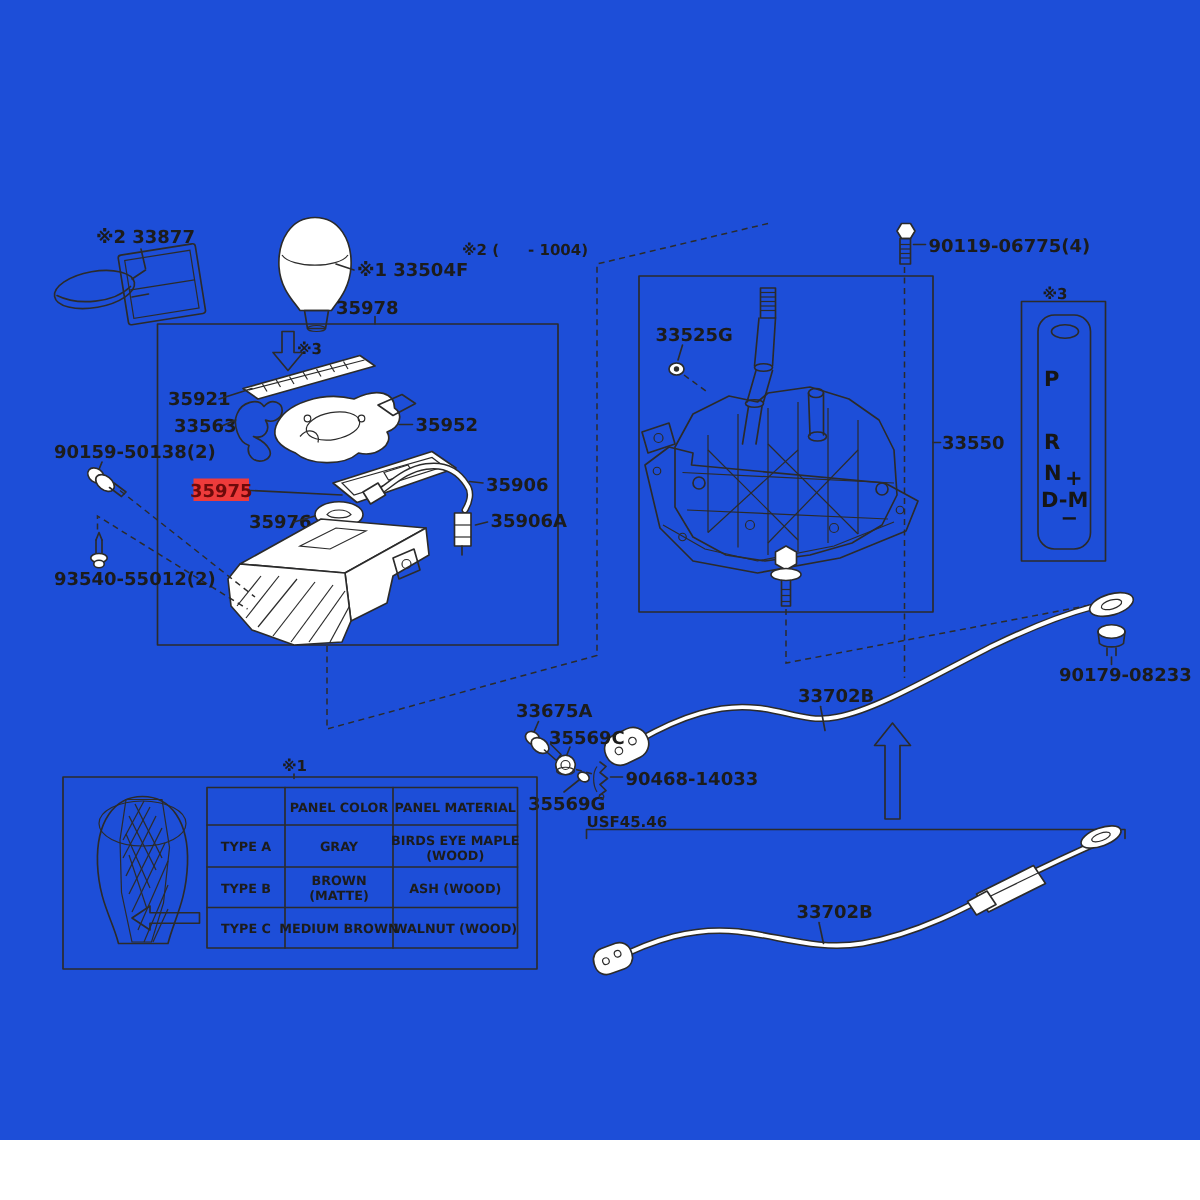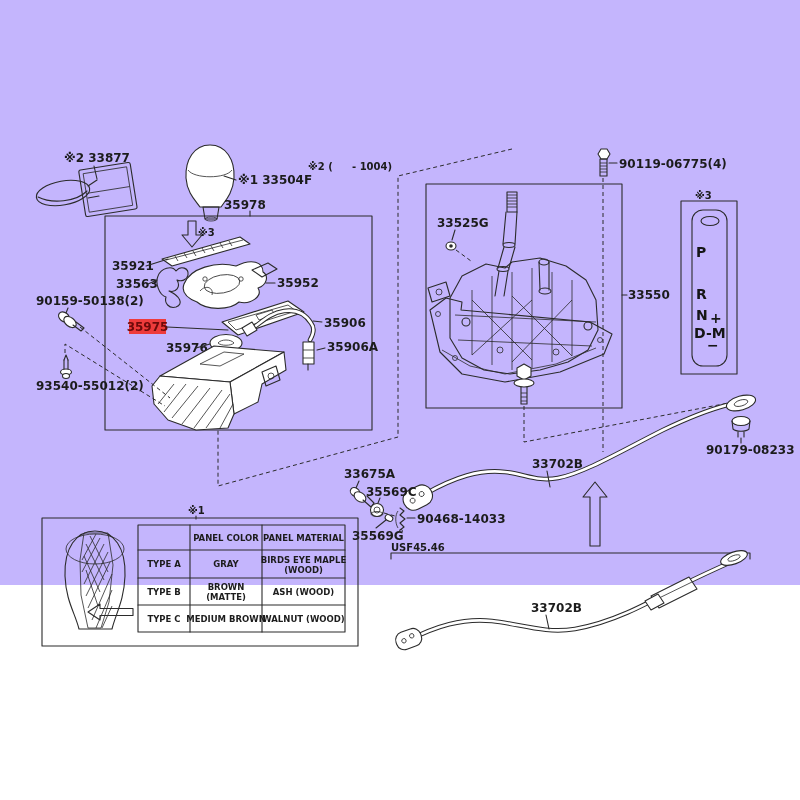--- a/index.html
+++ b/index.html
@@ -1,16 +1,16 @@
 <!DOCTYPE html>
 <html><head>
 <meta charset="utf-8">
 <style>
   html,body{margin:0;padding:0;background:#ffffff;width:800px;height:800px;overflow:hidden;}
-  .canvas{position:relative;width:800px;height:585px;background:#c4b5fd;}
+  .canvas{position:relative;width:800px;height:760px;background:#1d4ed8;}
   svg{display:block;}
   .s{stroke:#2b2b2b;stroke-width:1.1;fill:none;stroke-linejoin:round;stroke-linecap:round;}
   .sf{stroke:#2b2b2b;stroke-width:1.1;fill:#ffffff;stroke-linejoin:round;}
   .thin{stroke:#2b2b2b;stroke-width:0.8;fill:none;}
   .dash{stroke:#2b2b2b;stroke-width:1;fill:none;stroke-dasharray:4 3;}
   .cable{stroke:#2b2b2b;stroke-width:4.6;fill:none;stroke-linecap:round;}
   .core{stroke:#ffffff;stroke-width:2.6;fill:none;stroke-linecap:round;}
   .lbl{font:bold 12px "DejaVu Sans", sans-serif;fill:#1c1c1c;}
   .lbl10{font:bold 10px "DejaVu Sans", sans-serif;fill:#1c1c1c;}
   .cell{font:bold 8.5px "DejaVu Sans", sans-serif;fill:#1c1c1c;text-anchor:middle;}

